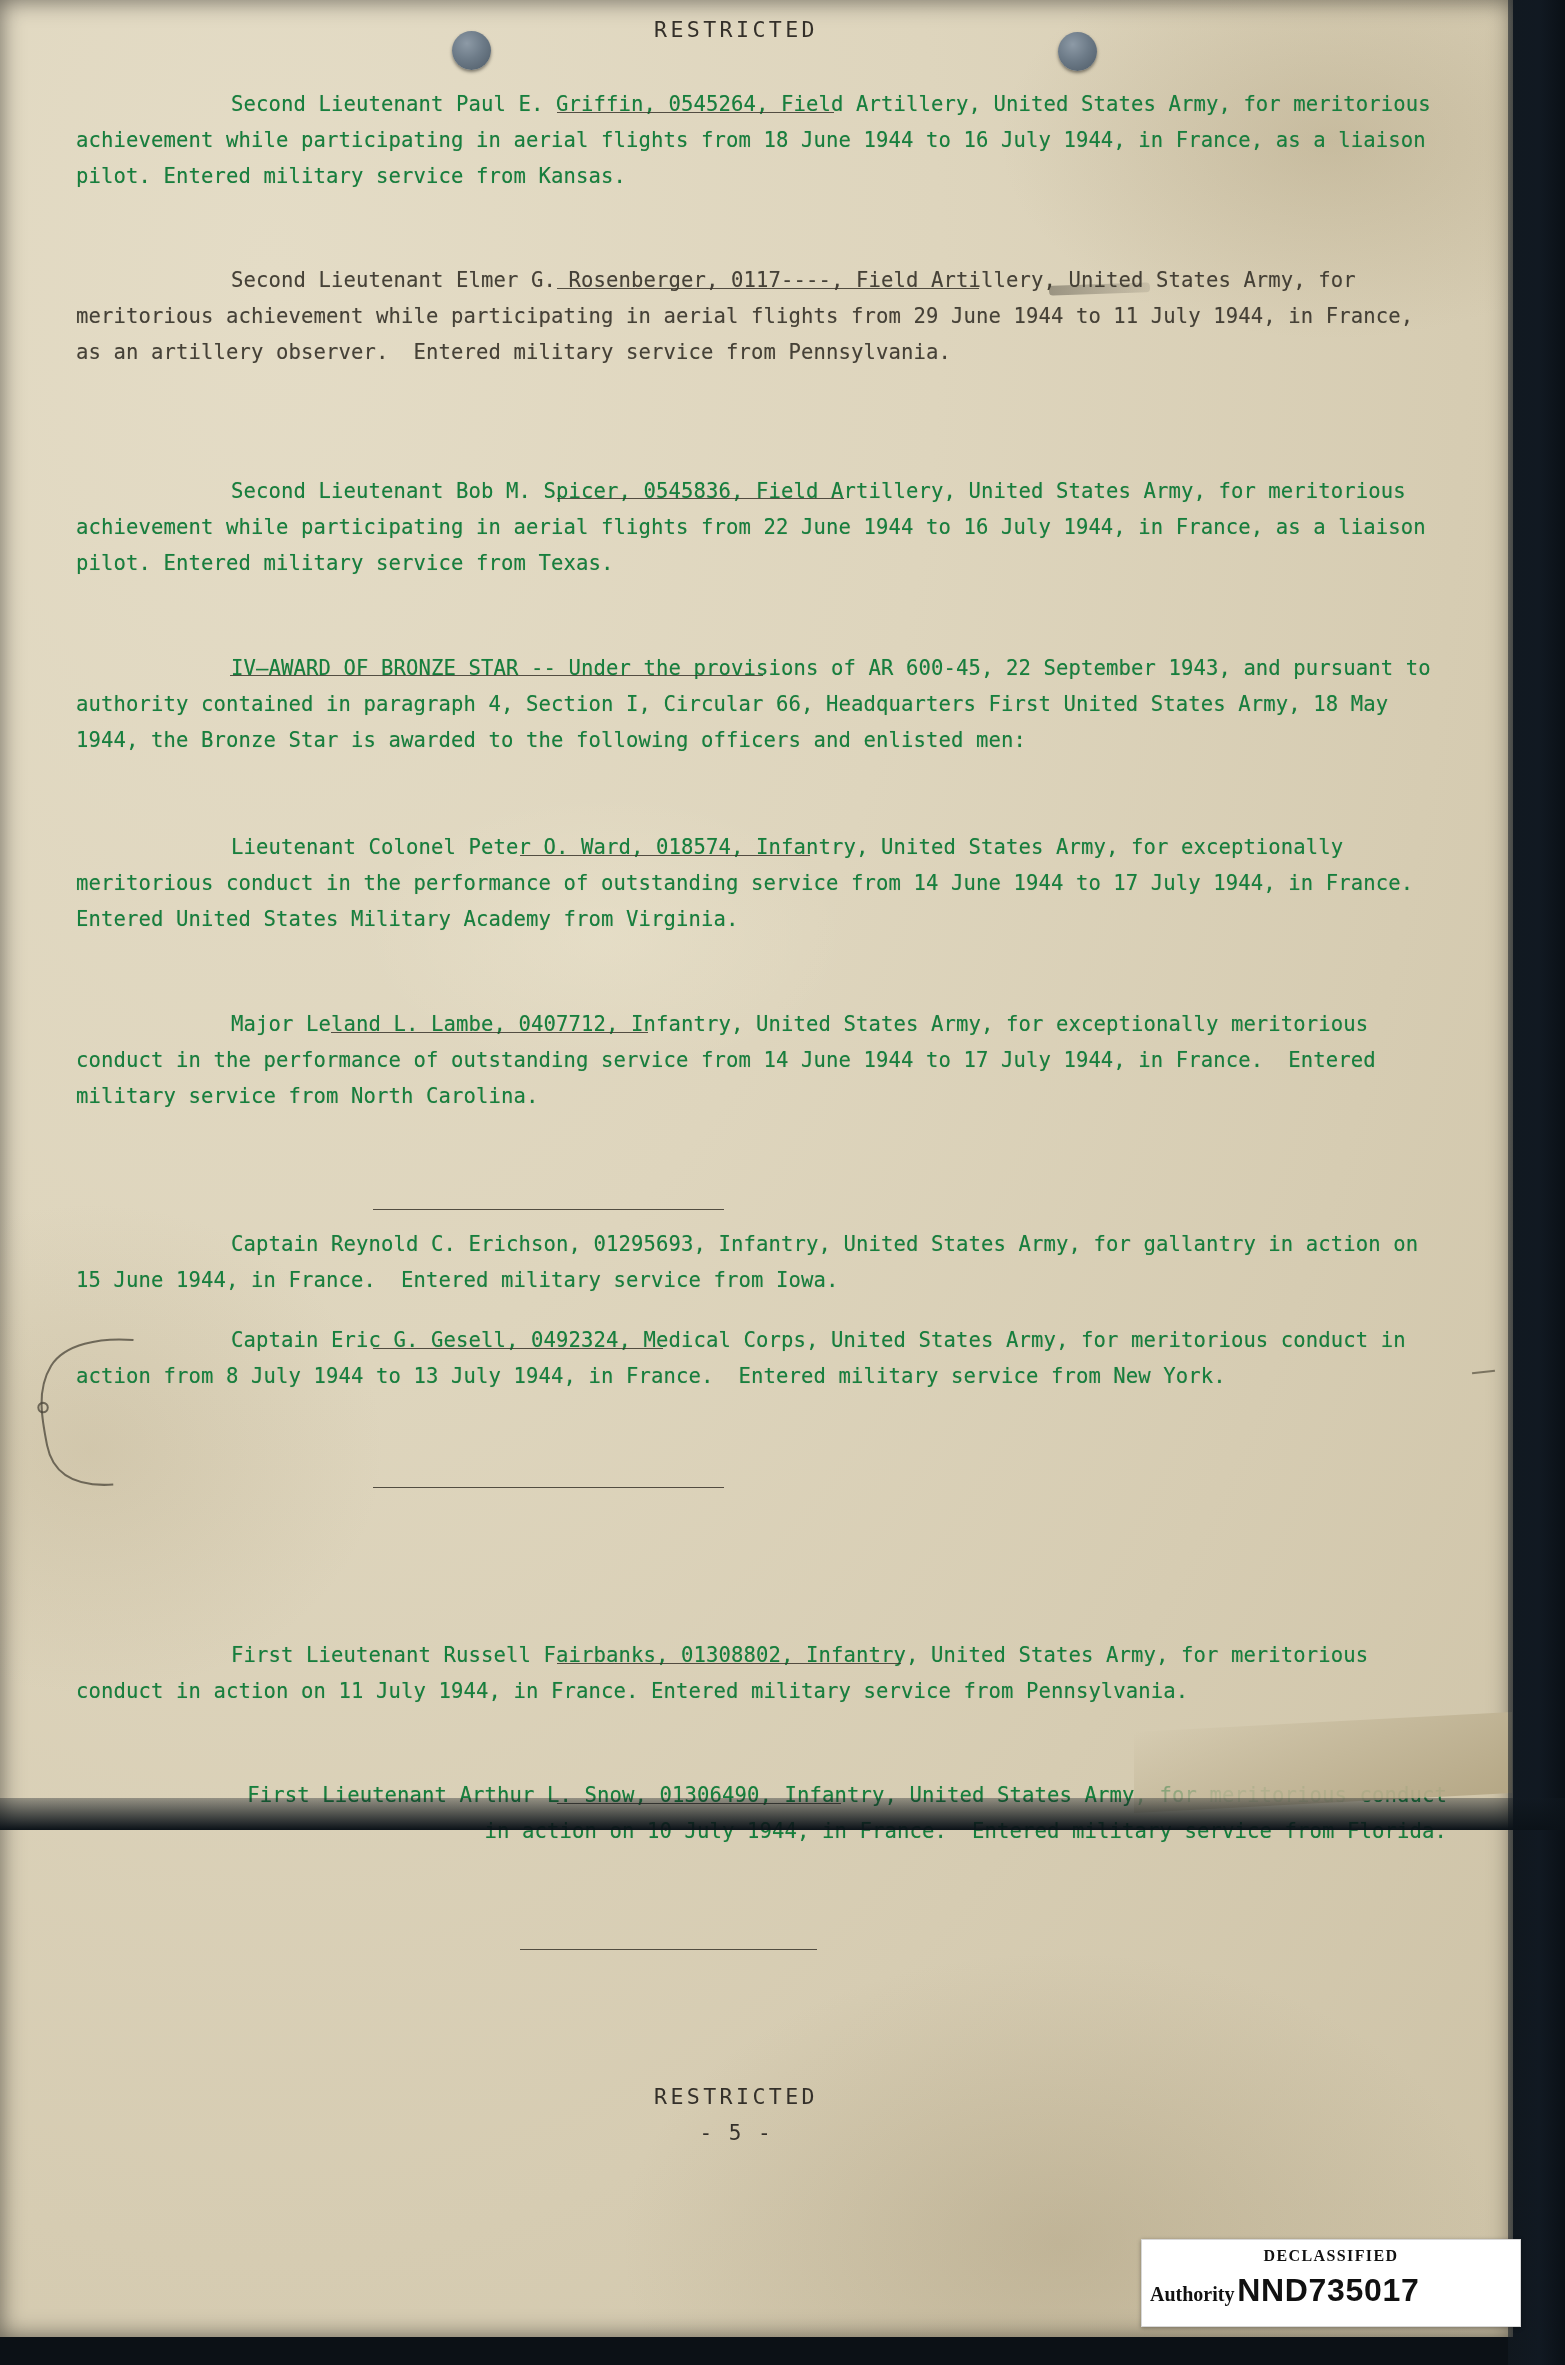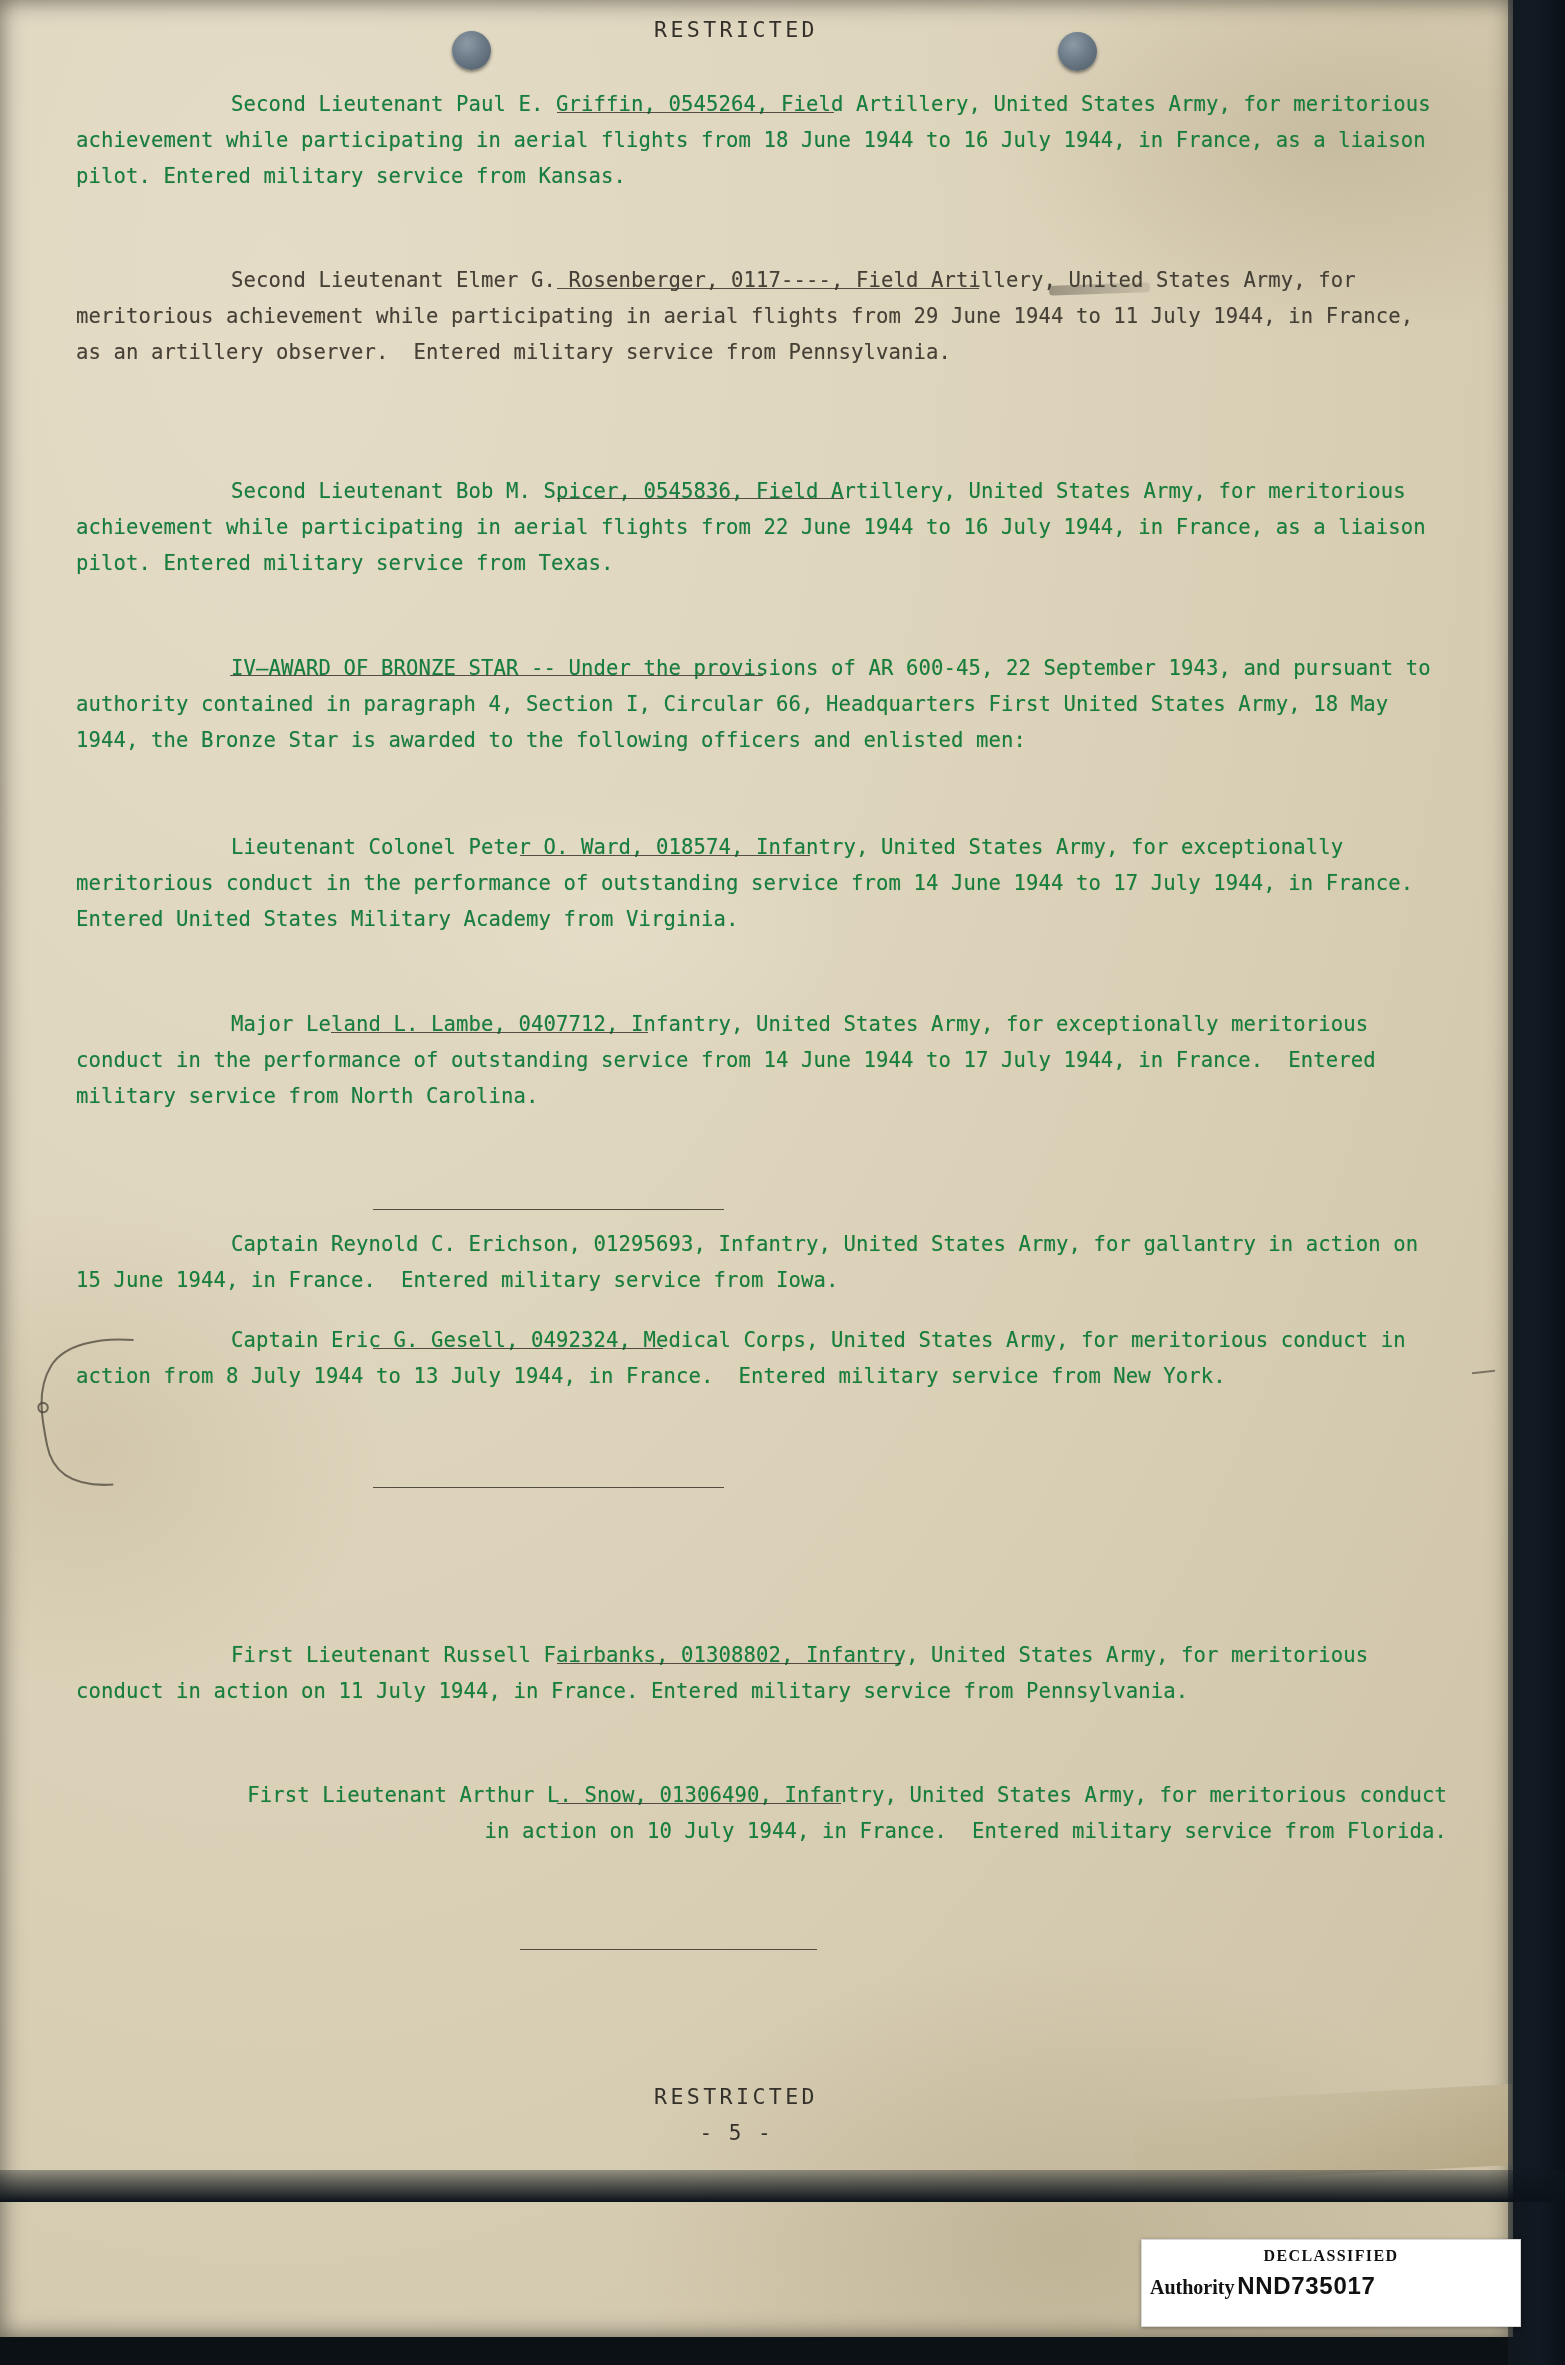--- a/index.html
+++ b/index.html
@@ -11,21 +11,21 @@
     width: 1565px;
     height: 2366px;
     overflow: hidden;
     font-family: "DejaVu Sans Mono", monospace;
   }
 
   
   #page {
     position: relative;
     width: 1565px;
-    height: 2202px;
+    height: 1830px;
     background: #0e151c;
   }
 
   #paper {
     position: absolute;
     left: 0px;
     top: 0px;
     width: 1513px;
     height: 2337px;
     background:
@@ -194,21 +194,21 @@
   }
   #declass .d-label {
     font-family: "Liberation Serif", serif;
     font-weight: bold;
     font-size: 20px;
     color: #111;
   }
   #declass .d-auth {
     font-family: "Liberation Sans", sans-serif;
     font-weight: bold;
-    font-size: 24px;
+    font-size: 32px;
     letter-spacing: 0.7px;
     color: #111;
     margin-left: 2.7px;
   }
 </style>
 </head>
 <body>
 
 <div id="page">
 

